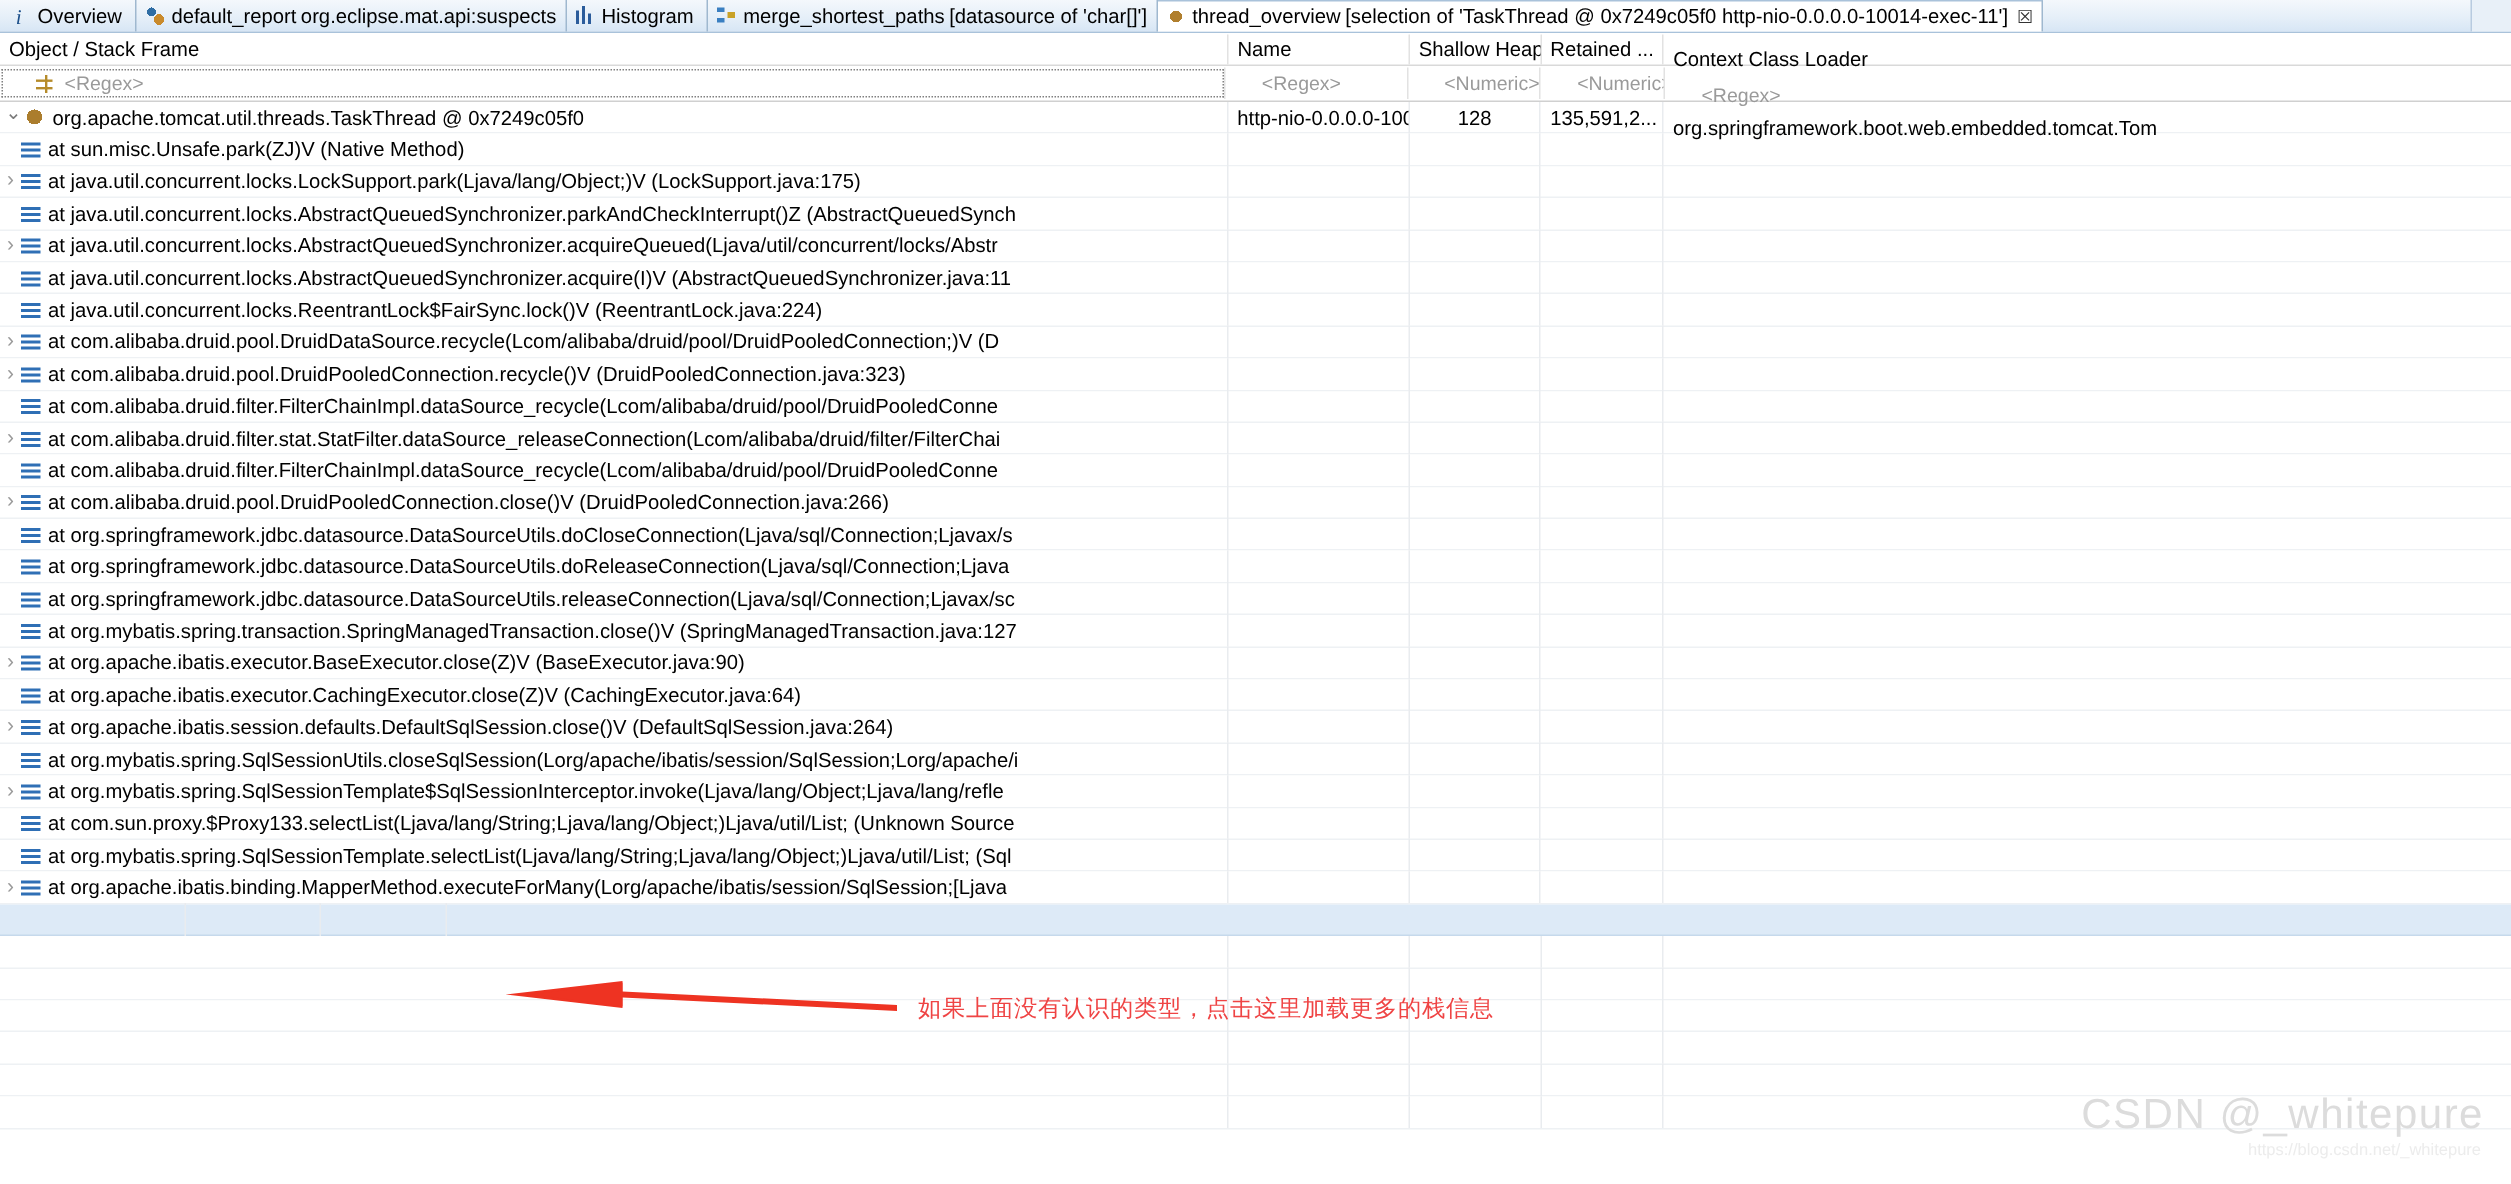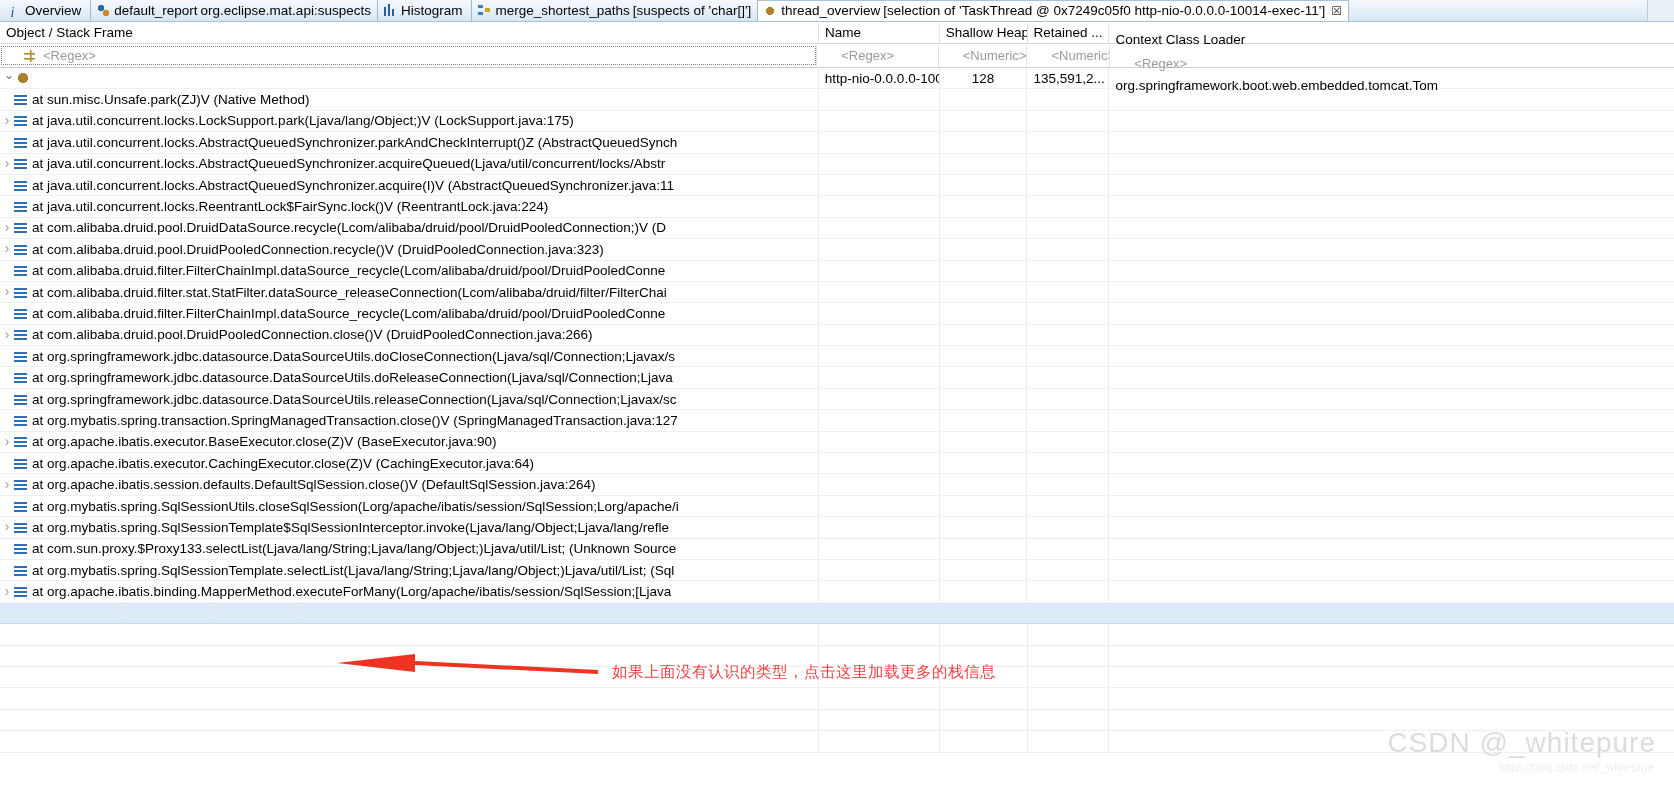--- a/index.html
+++ b/index.html
@@ -262,21 +262,21 @@
       <span class="tab-label">default_report</span>
       <span class="tab-sub">org.eclipse.mat.api:suspects</span>
     </div>
     <div class="tab">
       <span class="tab-ico ico-hist"></span>
       <span class="tab-label">Histogram</span>
     </div>
     <div class="tab">
       <span class="tab-ico ico-merge"></span>
       <span class="tab-label">merge_shortest_paths</span>
-      <span class="tab-sub">[suspects of 'char[]']</span>
+      <span class="tab-sub">[datasource of 'char[]']</span>
     </div>
     <div class="tab active">
       <span class="tab-ico ico-thread"></span>
       <span class="tab-label">thread_overview</span>
       <span class="tab-sub">[selection of 'TaskThread @ 0x7249c05f0  http-nio-0.0.0.0-10014-exec-11']</span>
       <span class="tab-close">☒</span>
     </div>
     <div id="tab-filler"></div>
     <div id="tab-endcap"></div>
   </div>
@@ -302,20 +302,21 @@
     <div class="filter-cell c-shal num">&lt;Numeric&gt;</div>
     <div class="filter-cell c-ret num">&lt;Numeric&gt;</div>
     <div class="filter-cell c-ccl">&lt;Regex&gt;</div>
   </div>
 
   <div id="rows-container">
       <div class="row">
         <div class="tree-cell c-obj ind0">
           <span class="twisty open"></span>
           <span class="thread-ico"></span>
+          <span class="frame-txt">org.apache.tomcat.util.threads.TaskThread @ 0x7249c05f0</span>
         </div>
         <div class="cell c-name">http-nio-0.0.0.0-10014-e...</div>
         <div class="cell c-shal num">128</div>
         <div class="cell c-ret num">135,591,2...</div>
         <div class="cell c-ccl">org.springframework.boot.web.embedded.tomcat.Tom</div>
       </div>
       <div class="row">
         <div class="tree-cell c-obj ind1">
           <span class="twisty none"></span>
           <span class="leaf-ico"></span>

